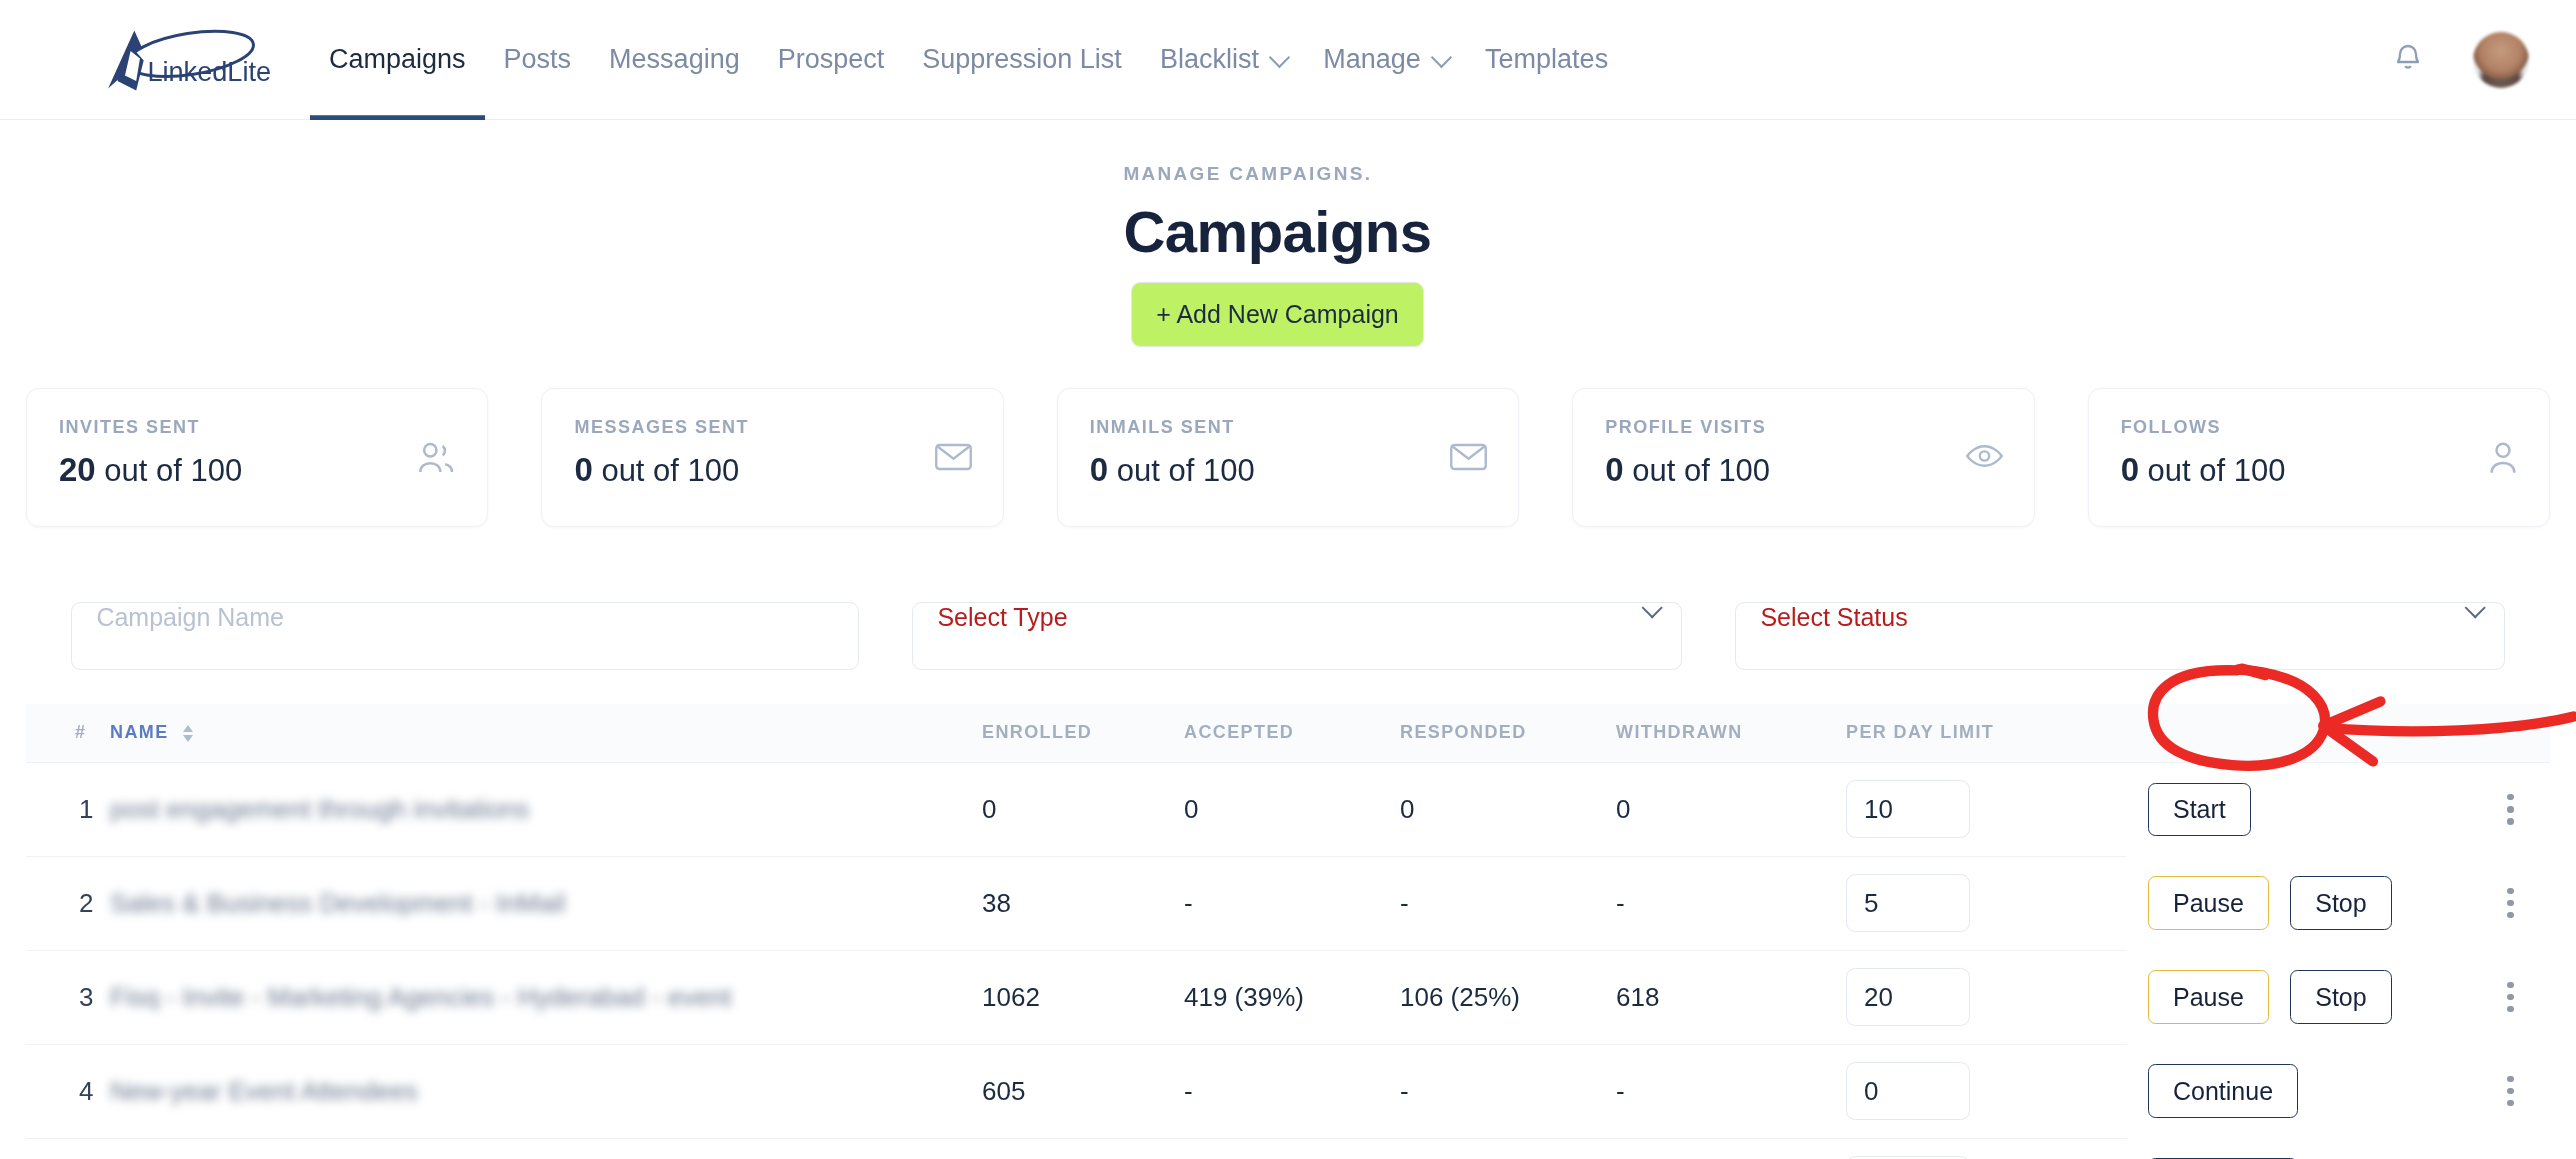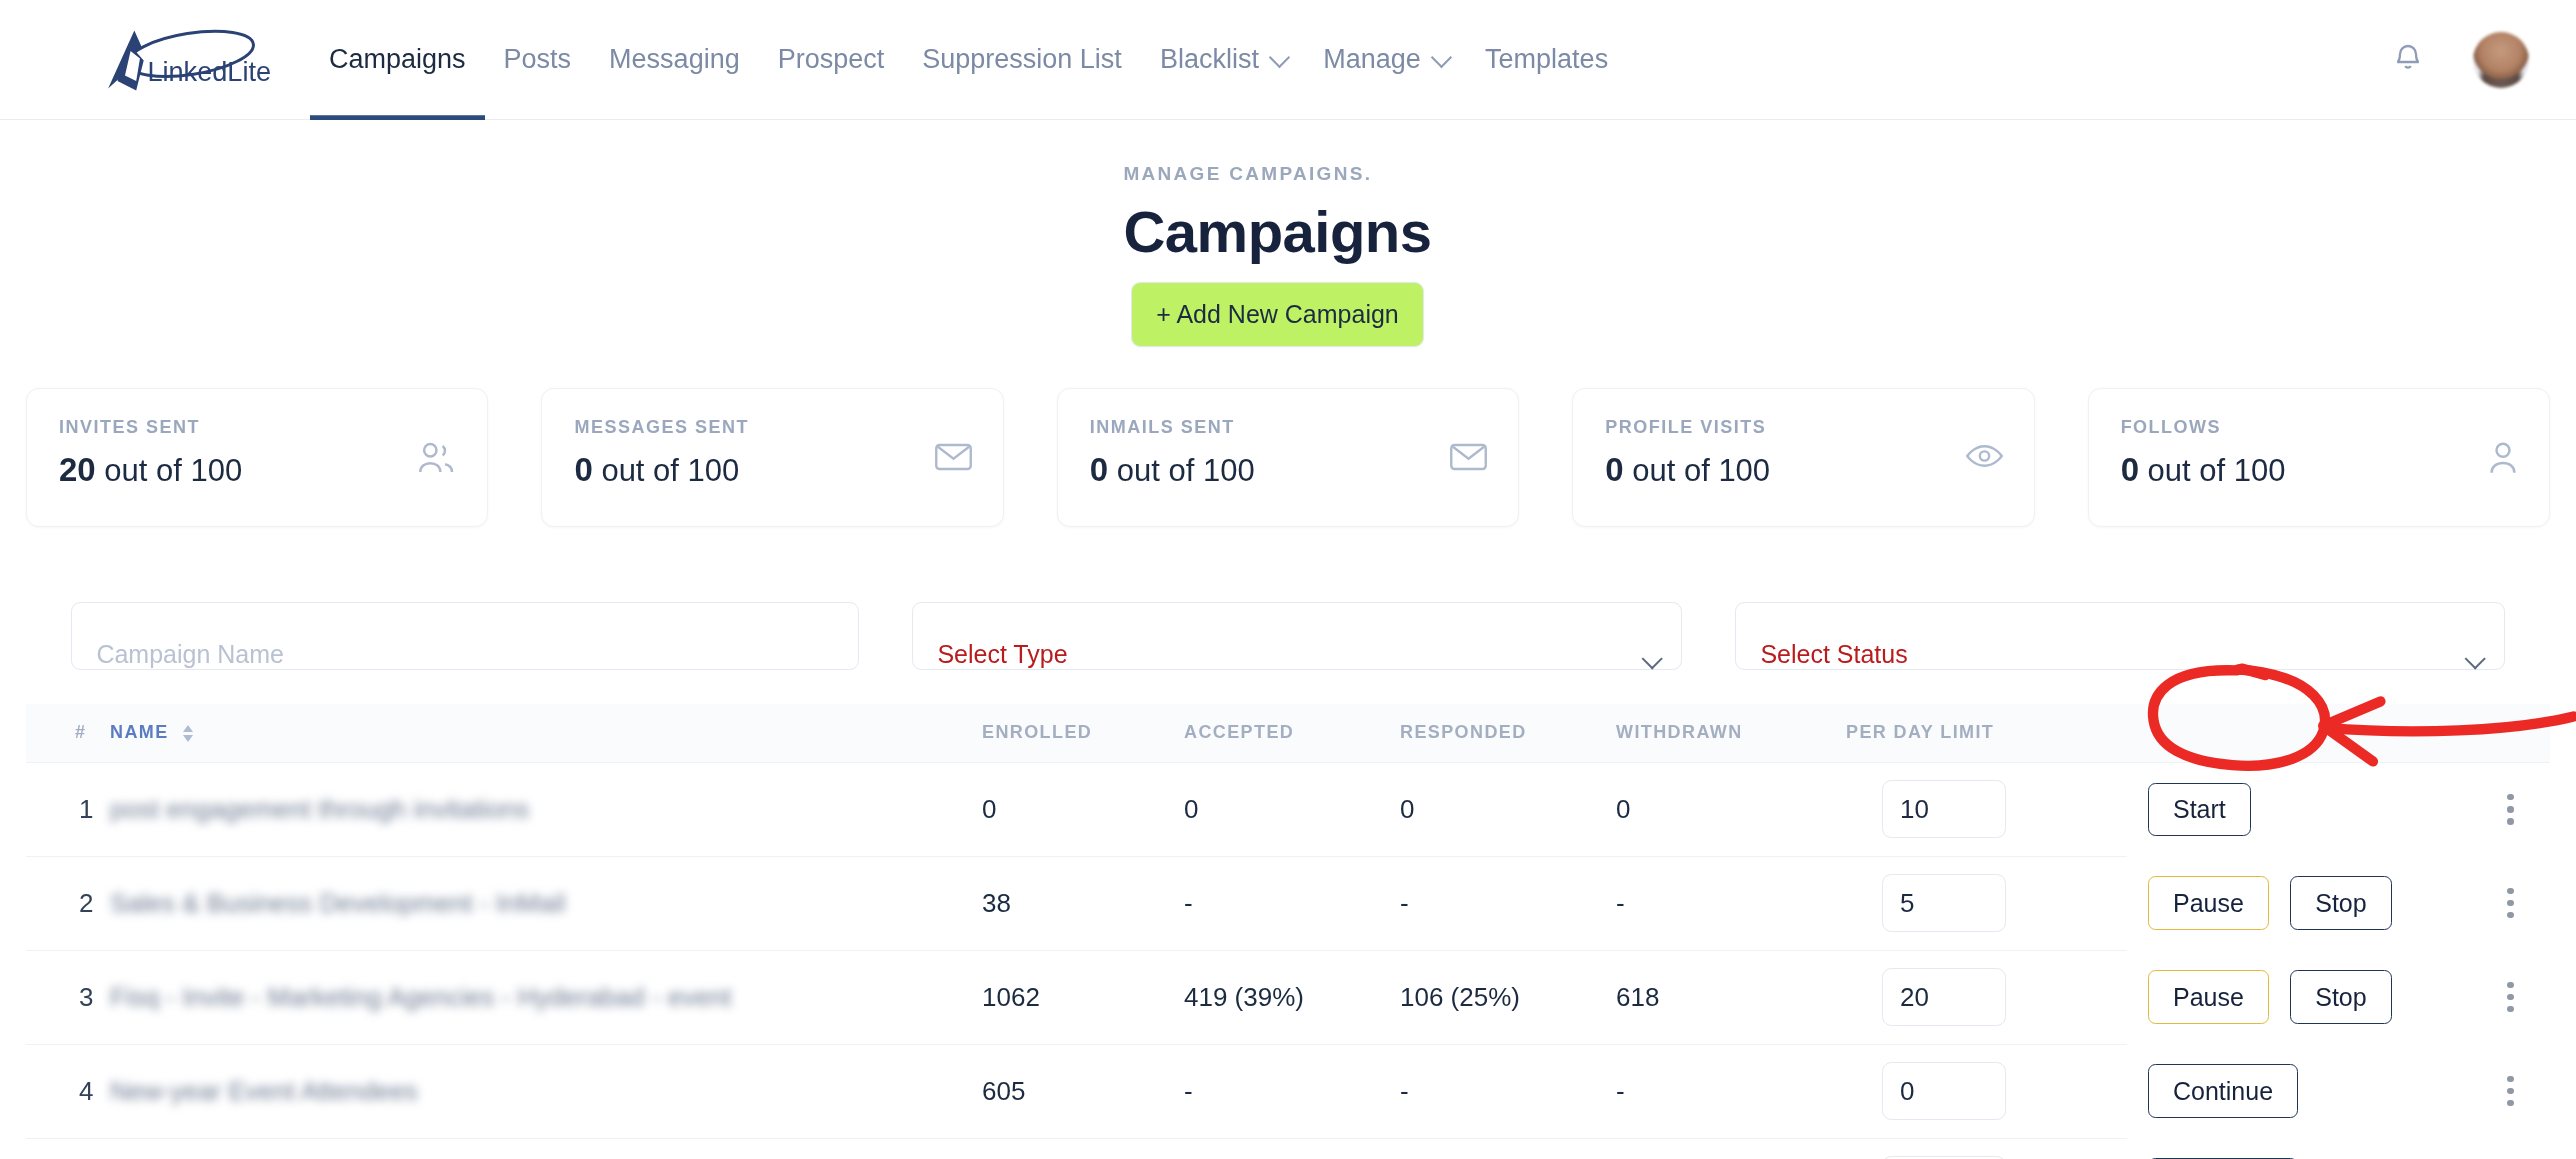--- a/index.html
+++ b/index.html
@@ -146,21 +146,21 @@
     display: flex;
     gap: 53px;
     padding: 26px 45px 34px 45px;
   }
   .field {
     height: 68px;
     border: 1.4px solid #e4e8f0;
     border-radius: 9.4px;
     background: #fff;
     display: flex;
-    align-items: flex-end;
+    align-items: flex-start;
     padding: 0 24.4px;
     font-size: 25px;
     cursor: text;
   }
   .f-name { width: 788px; }
   .f-sel {
     flex: 1;
     justify-content: space-between;
     cursor: pointer;
   }
@@ -236,21 +236,20 @@
   .limitbox {
     width: 124px; height: 58px;
     border: 1.4px solid #e4e8f0;
     border-radius: 9.4px;
     display: flex; align-items: center;
     padding: 4px 17px;
     font-size: 26px;
     color: #1c2b41;
     background: #fff;
     cursor: text;
-    margin-left: 36px;
   }
   .actions {
     display: flex; align-items: center;
     gap: 20.6px;
     padding-left: 20.6px;
   }
   .btn {
     font-size: 25px;
     background: #fff;
     border-radius: 7.5px;

